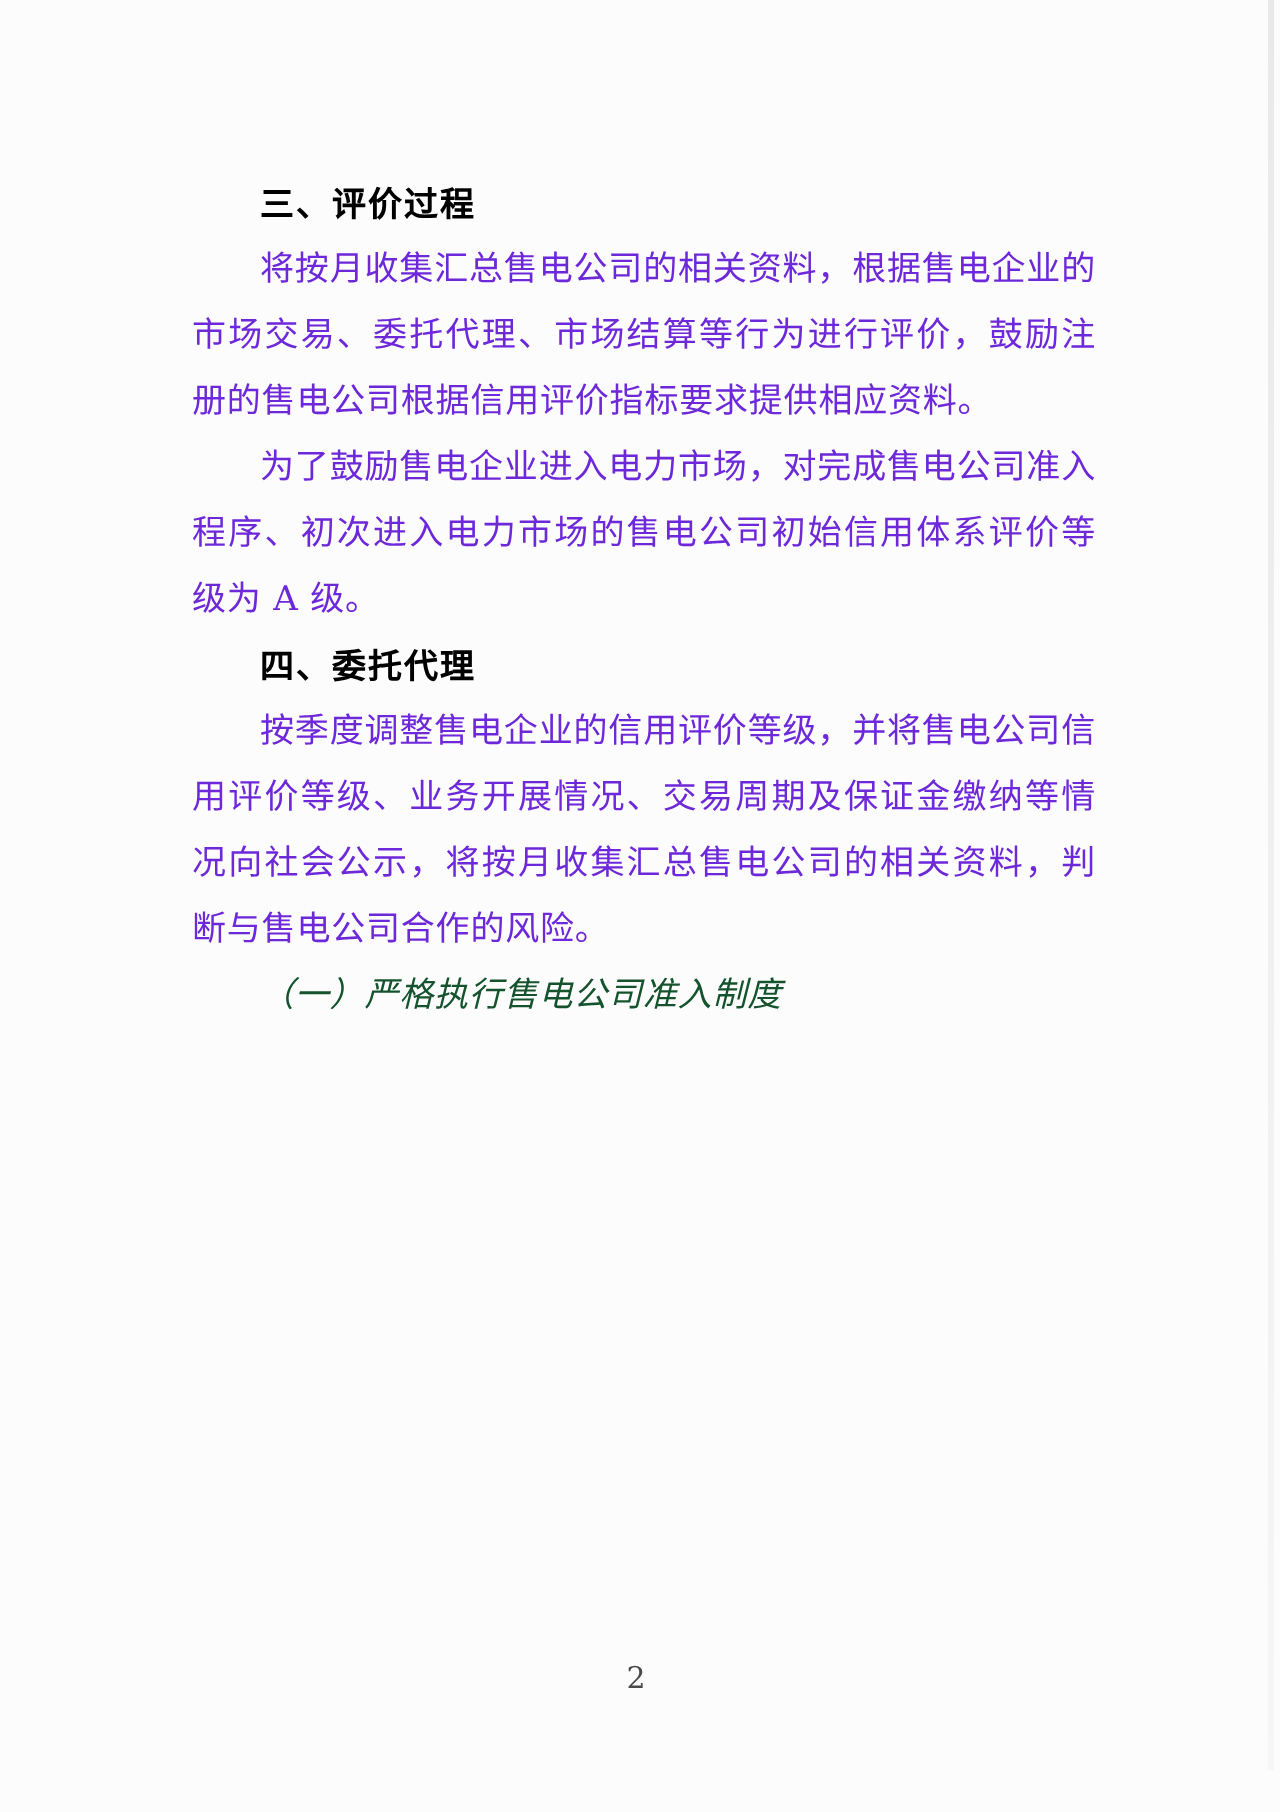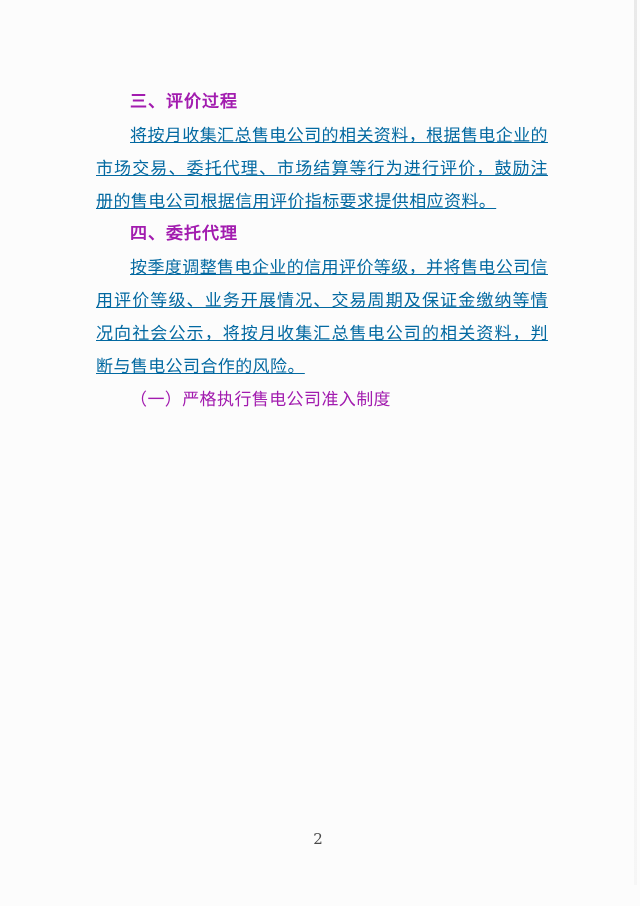--- a/index.html
+++ b/index.html
@@ -35,31 +35,31 @@
     text-align: justify;
     text-justify: inter-character;
     letter-spacing: 0.4px;
   }
   .content p {
     margin: 0;
     padding: 0;
     text-indent: 2em;
   }
   .heading {
-    font-family: Liberation Mono, monospace;
+    font-family: Liberation Serif, serif;
     font-weight: bold;
-    color: #a21caf;
+    color: #000000;
     letter-spacing: 1px;
   }
   .subheading {
-    color: #a21caf;
+    font-style: italic;
+    color: #14532d;
   }
   .para {
-    color: #0369a1;
-    text-decoration: underline;
+    color: #6d28d9;
   }
   .page-number {
     position: absolute;
     top: 828px;
     left: 0;
     width: 636px;
     text-align: center;
     font-size: 15px;
     line-height: 22px;
     color: #4a4a4a;
@@ -71,20 +71,21 @@
 
 <div class="page">
 
   <div class="scan-edge"></div>
 
   <div class="content">
     <p class="heading">三、评价过程</p>
 
     <p class="para">将按月收集汇总售电公司的相关资料，根据售电企业的市场交易、委托代理、市场结算等行为进行评价，鼓励注册的售电公司根据信用评价指标要求提供相应资料。</p>
 
+    <p class="para">为了鼓励售电企业进入电力市场，对完成售电公司准入程序、初次进入电力市场的售电公司初始信用体系评价等级为 A 级。</p>
 
     <p class="heading">四、委托代理</p>
 
     <p class="para">按季度调整售电企业的信用评价等级，并将售电公司信用评价等级、业务开展情况、交易周期及保证金缴纳等情况向社会公示，将按月收集汇总售电公司的相关资料，判断与售电公司合作的风险。</p>
 
 
     <p class="subheading">（一）严格执行售电公司准入制度</p>
 
 
 

